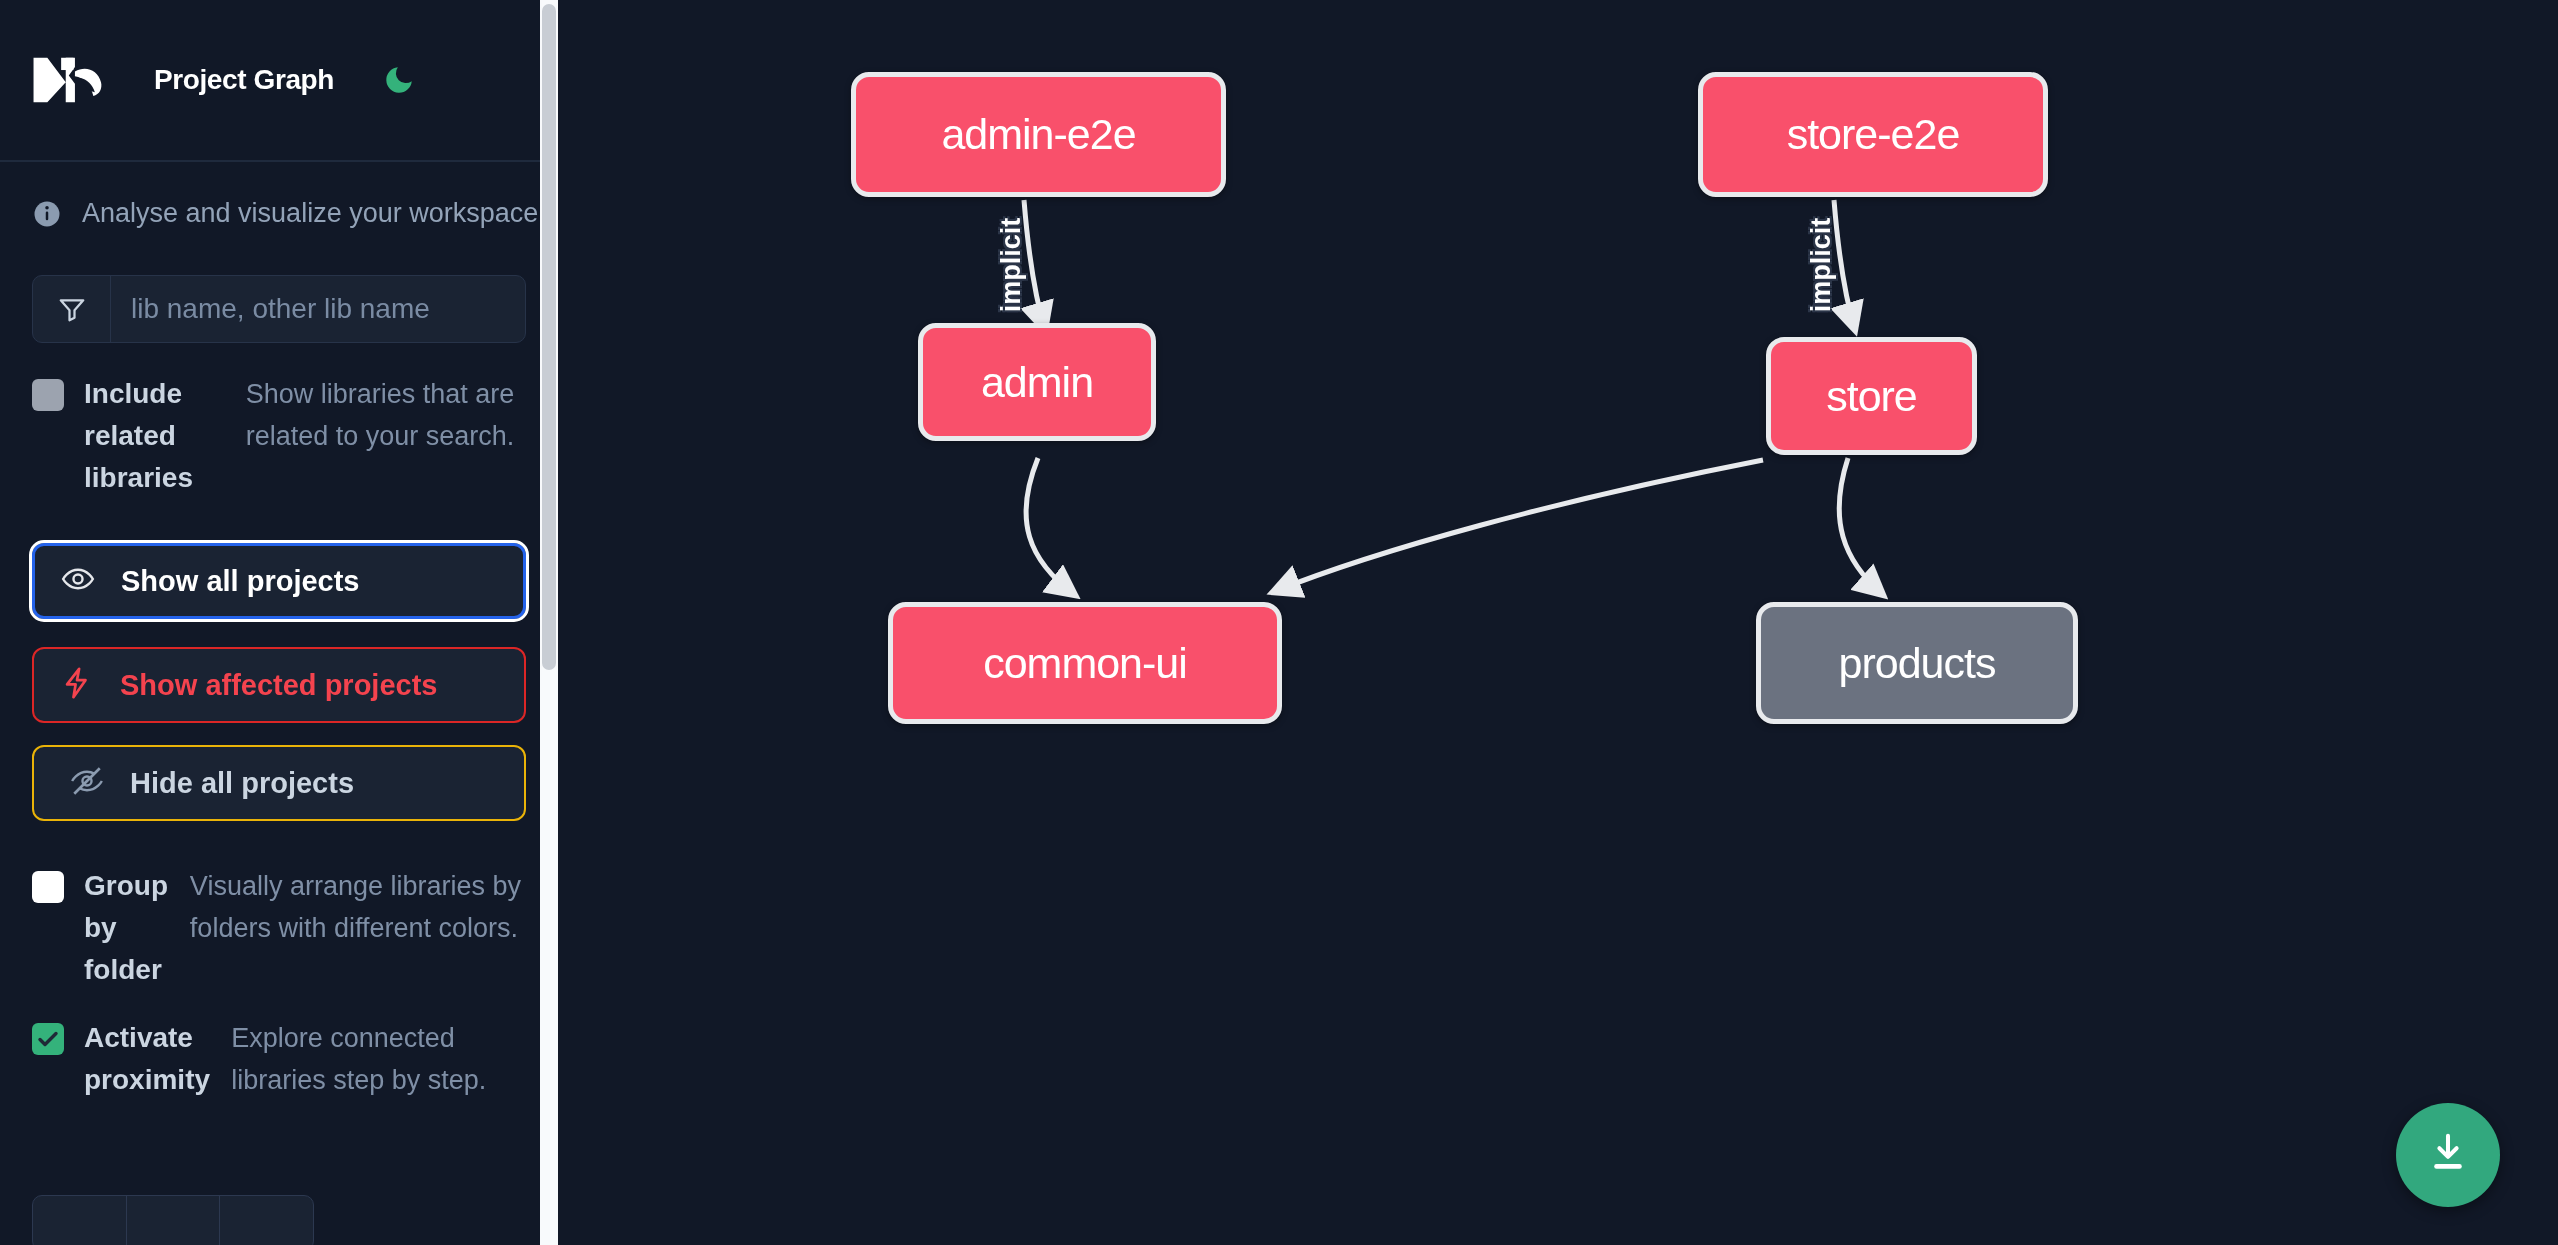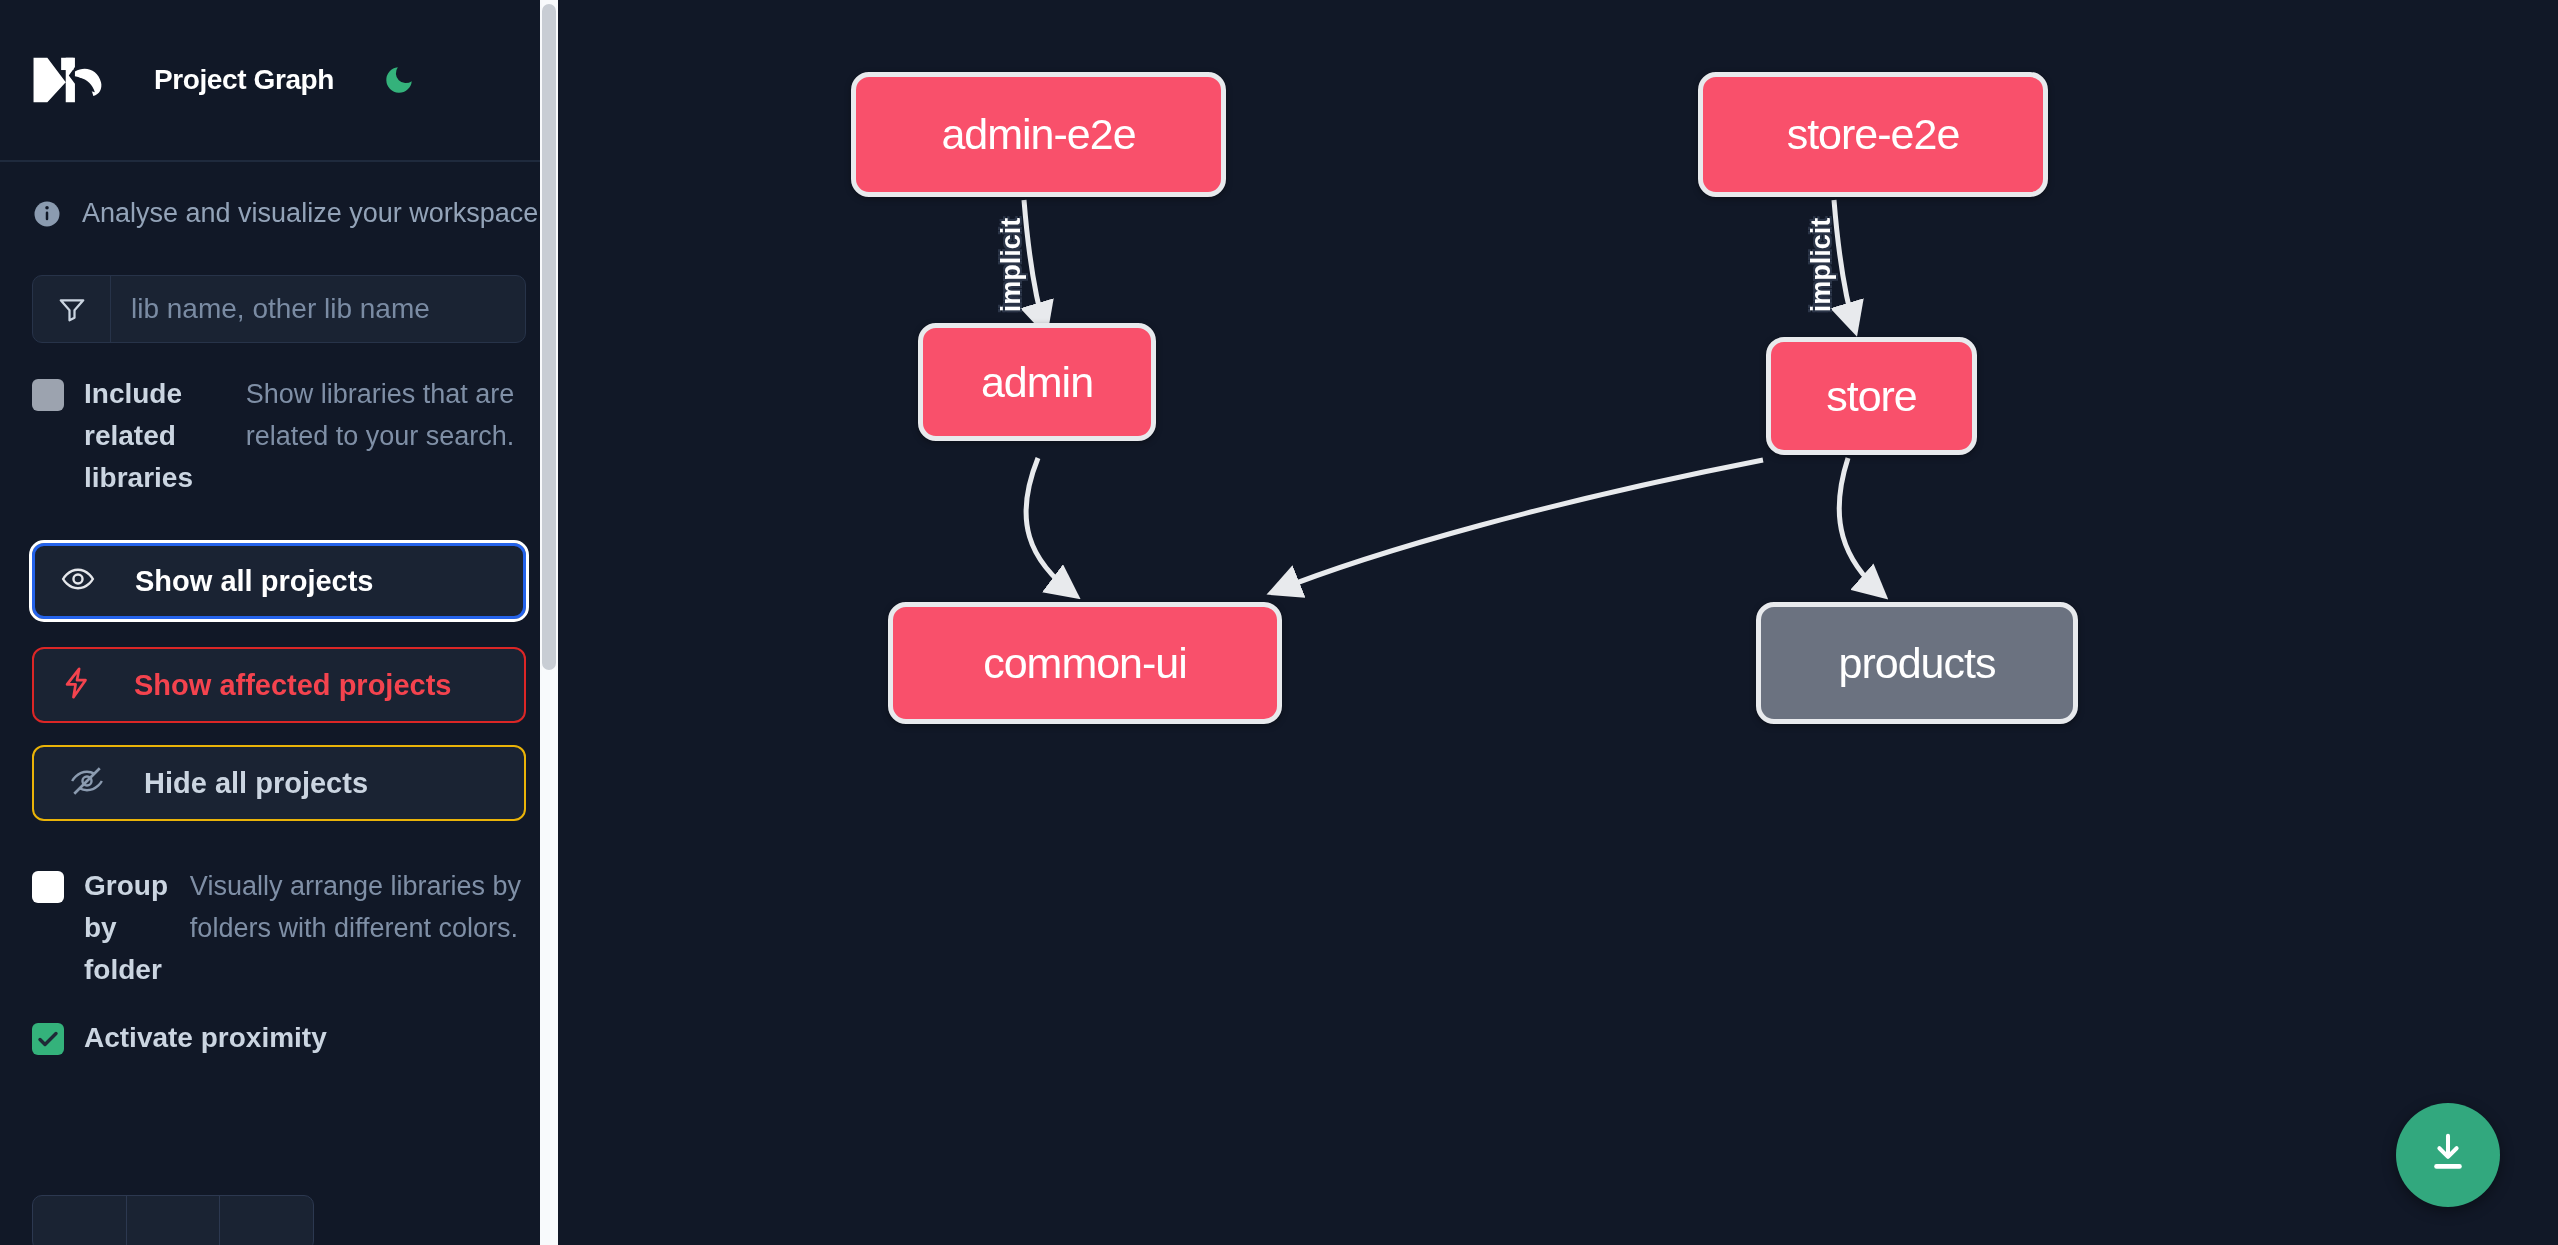--- a/index.html
+++ b/index.html
@@ -111,21 +111,21 @@
     max-width: 430px;
   }
 
   .btn {
     margin: 0 32px;
     height: 76px;
     border-radius: 12px;
     display: flex;
     align-items: center;
     padding-left: 26px;
-    gap: 40px;
+    gap: 26px;
     cursor: pointer;
     background: #1a2333;
   }
   .btn-label { font-size: 29px; font-weight: 700; white-space: nowrap; }
   .btn.show-all {
     margin-top: 44px;
     border: 3px solid #2563eb;
     outline: 3px solid #ffffff;
     outline-offset: 0px;
   }
@@ -315,20 +315,21 @@
     </div>
 
     <div class="check-block" style="padding-top:26px">
       <span class="cbox green">
         <svg viewBox="0 0 24 24" width="24" height="24" aria-hidden="true">
           <path d="M4 12.5l5 5L20 6.5" fill="none" stroke="#1f2937" stroke-width="3.4" stroke-linecap="round" stroke-linejoin="round"></path>
         </svg>
       </span>
       <span class="check-text">
         <span class="check-title">Activate proximity</span>
+        <span class="check-desc">Explore connected libraries step by step.</span>
       </span>
     </div>
 
     <div class="seg-control">
       <span class="seg-cell"></span>
       <span class="seg-cell"></span>
       <span class="seg-cell"></span>
     </div>
 
     <div class="sb-track">

